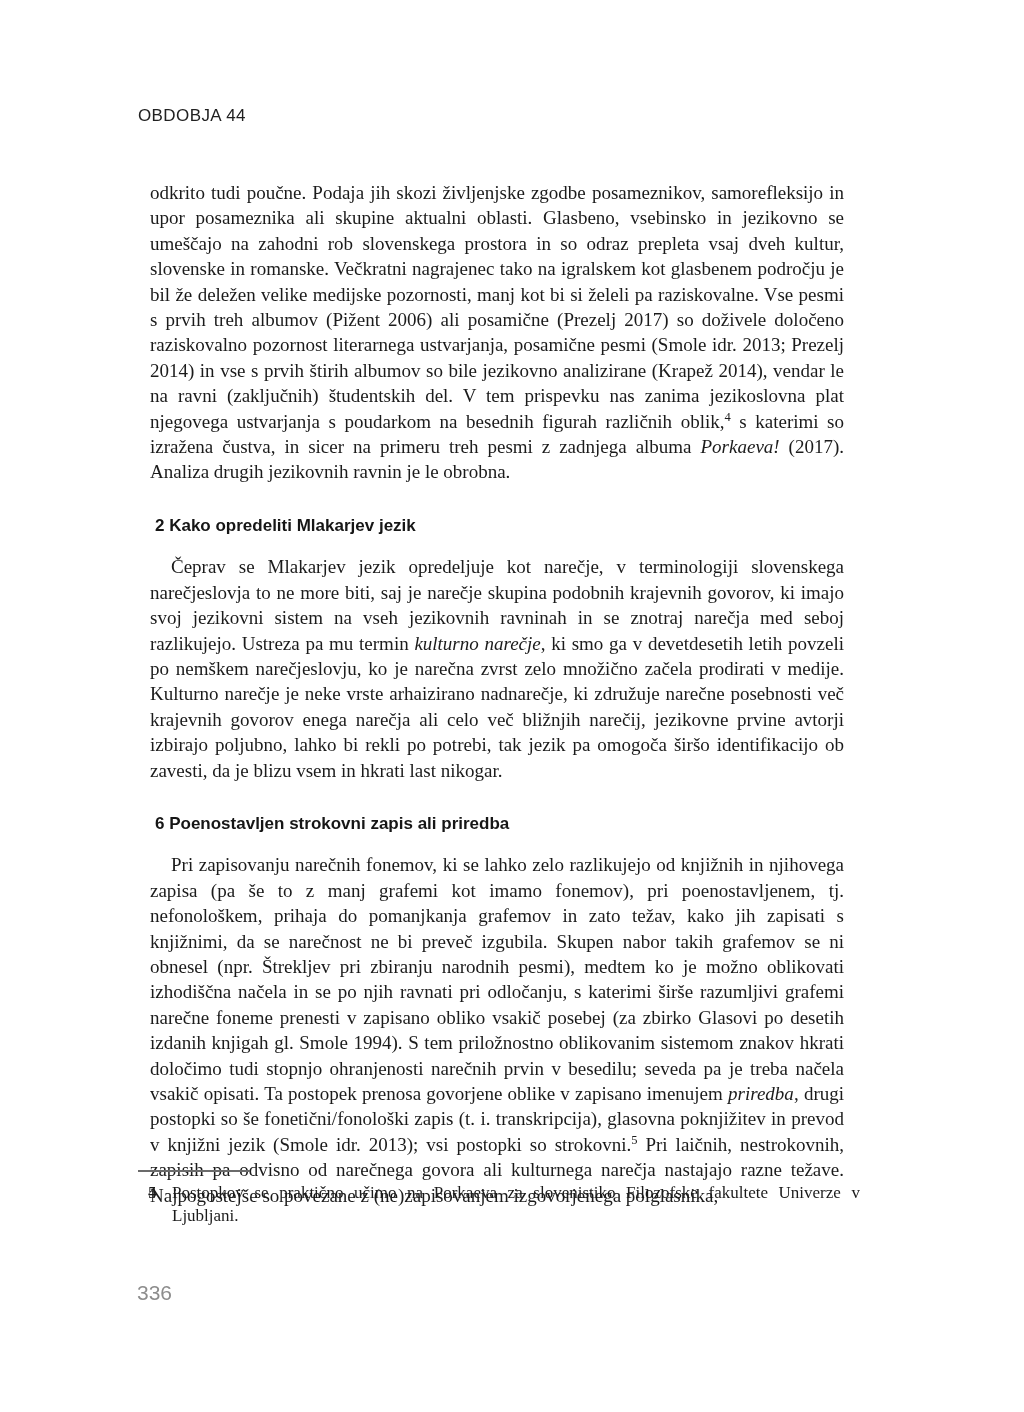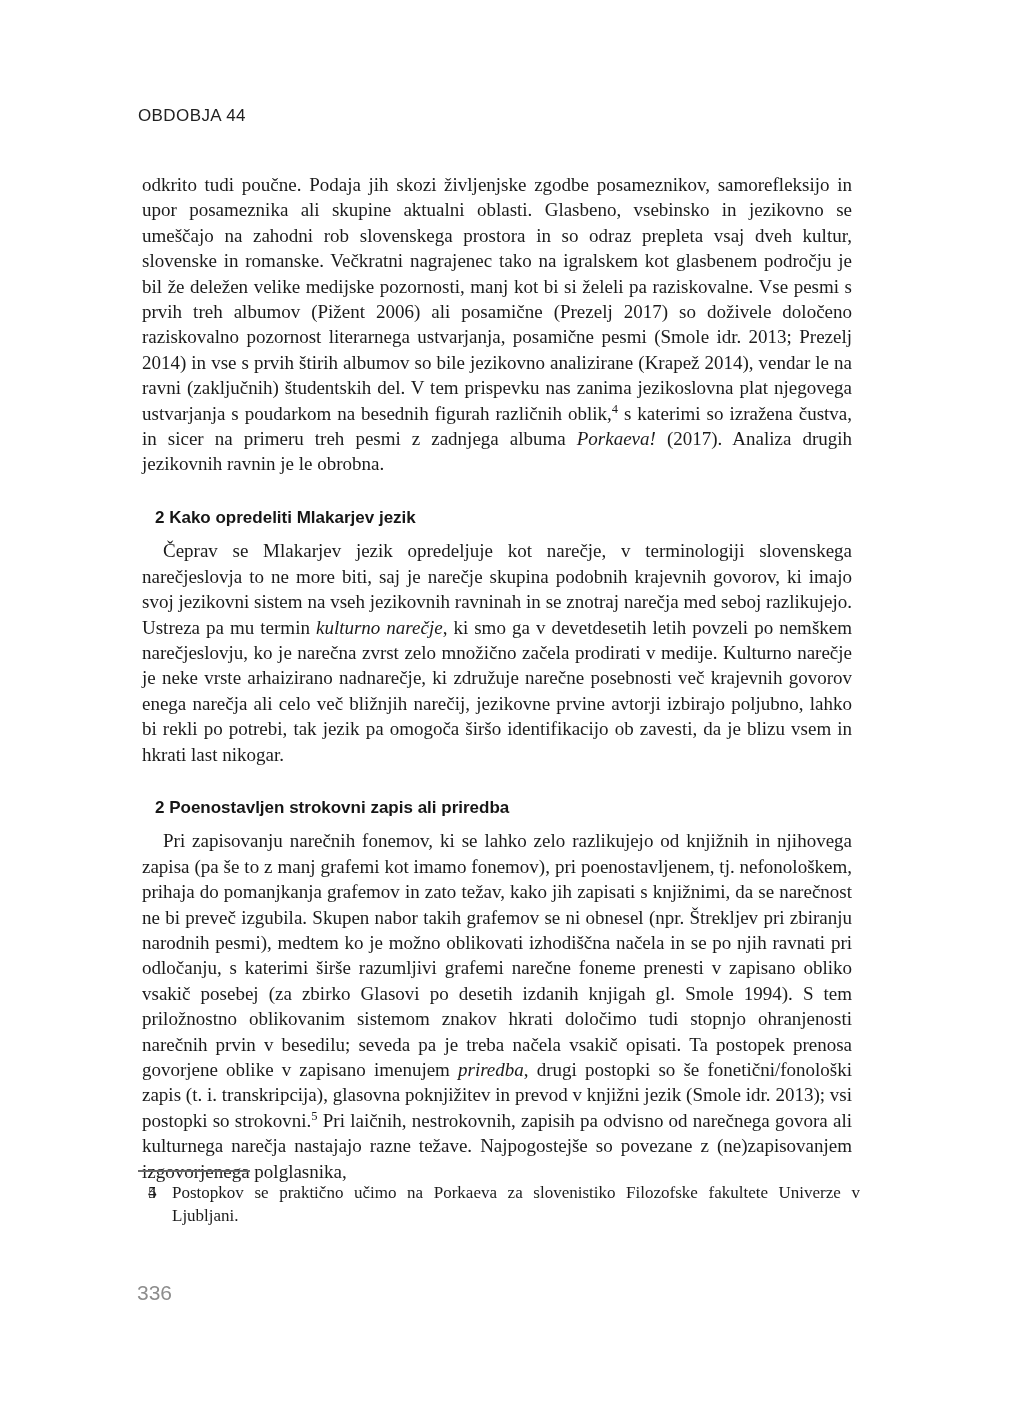--- a/index.html
+++ b/index.html
@@ -28,21 +28,21 @@
     position: absolute;
     left: 134px;
     top: 164px;
     width: 726px;
     font-family: "Liberation Serif", serif;
     font-size: 19px;
     line-height: 25.4px;
     color: #1b1b1b;
   }
   .body-paragraph {
-    margin: 8px;
+    margin: 16px;
     text-align: justify;
   }
   .body-paragraph.indent {
     text-indent: 21px;
   }
   .section-heading {
     font-family: "Liberation Sans", sans-serif;
     font-weight: bold;
     font-size: 17px;
     line-height: 25.4px;
@@ -94,21 +94,21 @@
 </head>
 <body>
 
 <div class="page">
   <div class="running-header">OBDOBJA 44</div>
 
   <div class="text-block" id="text-block">
       <p class="body-paragraph"><span>odkrito tudi poučne. Podaja jih skozi življenjske zgodbe posameznikov, samorefleksijo in upor posameznika ali skupine aktualni oblasti. Glasbeno, vsebinsko in jezikovno se umeščajo na zahodni rob slovenskega prostora in so odraz prepleta vsaj dveh kultur, slovenske in romanske. Večkratni nagrajenec tako na igralskem kot glasbenem področju je bil že deležen velike medijske pozornosti, manj kot bi si želeli pa raziskovalne. Vse pesmi s prvih treh albumov (Pižent 2006) ali posamične (Prezelj 2017) so doživele določeno raziskovalno pozornost literarnega ustvarjanja, posamične pesmi (Smole idr. 2013; Prezelj 2014) in vse s prvih štirih albumov so bile jezikovno analizirane (Krapež 2014), vendar le na ravni (zaključnih) študentskih del. V tem prispevku nas zanima jezikoslovna plat njegovega ustvarjanja s poudarkom na besednih figurah različnih oblik,</span><sup class="fn-ref">4</sup><span> s katerimi so izražena čustva, in sicer na primeru treh pesmi z zadnjega albuma </span><i>Porkaeva!</i><span> (2017). Analiza drugih jezikovnih ravnin je le obrobna.</span></p>
       <h2 class="section-heading">2 Kako opredeliti Mlakarjev jezik</h2>
       <p class="body-paragraph indent"><span>Čeprav se Mlakarjev jezik opredeljuje kot narečje, v terminologiji slovenskega narečjeslovja to ne more biti, saj je narečje skupina podobnih krajevnih govorov, ki imajo svoj jezikovni sistem na vseh jezikovnih ravninah in se znotraj narečja med seboj razlikujejo. Ustreza pa mu termin </span><i>kulturno narečje</i><span>, ki smo ga v devetdesetih letih povzeli po nemškem narečjeslovju, ko je narečna zvrst zelo množično začela prodirati v medije. Kulturno narečje je neke vrste arhaizirano nadnarečje, ki združuje narečne posebnosti več krajevnih govorov enega narečja ali celo več bližnjih narečij, jezikovne prvine avtorji izbirajo poljubno, lahko bi rekli po potrebi, tak jezik pa omogoča širšo identifikacijo ob zavesti, da je blizu vsem in hkrati last nikogar.</span></p>
-      <h2 class="section-heading">2 Poenostavljen strokovni zapis ali priredba</h2>
+      <h2 class="section-heading">6 Poenostavljen strokovni zapis ali priredba</h2>
       <p class="body-paragraph indent"><span>Pri zapisovanju narečnih fonemov, ki se lahko zelo razlikujejo od knjižnih in njihovega zapisa (pa še to z manj grafemi kot imamo fonemov), pri poenostavljenem, tj. nefonološkem, prihaja do pomanjkanja grafemov in zato težav, kako jih zapisati s knjižnimi, da se narečnost ne bi preveč izgubila. Skupen nabor takih grafemov se ni obnesel (npr. Štrekljev pri zbiranju narodnih pesmi), medtem ko je možno oblikovati izhodiščna načela in se po njih ravnati pri odločanju, s katerimi širše razumljivi grafemi narečne foneme prenesti v zapisano obliko vsakič posebej (za zbirko Glasovi po desetih izdanih knjigah gl. Smole 1994). S tem priložnostno oblikovanim sistemom znakov hkrati določimo tudi stopnjo ohranjenosti narečnih prvin v besedilu; seveda pa je treba načela vsakič opisati. Ta postopek prenosa govorjene oblike v zapisano imenujem </span><i>priredba</i><span>, drugi postopki so še fonetični/fonološki zapis (t. i. transkripcija), glasovna poknjižitev in prevod v knjižni jezik (Smole idr. 2013); vsi postopki so strokovni.</span><sup class="fn-ref">5</sup><span> Pri laičnih, nestrokovnih, zapisih pa odvisno od narečnega govora ali kulturnega narečja nastajajo razne težave. Najpogostejše so povezane z (ne)zapisovanjem izgovorjenega polglasnika,</span></p>
     </div>
 
   <div class="footnotes">
     <div class="fn-rule"></div>
     <div id="footnote-list">
         <div class="footnote"><span class="fn-num">4</span></div>
         <div class="footnote"><span class="fn-num">5</span><span class="fn-text">Postopkov se praktično učimo na Porkaeva za slovenistiko Filozofske fakultete Univerze v Ljubljani.</span></div>
       </div>
   </div>

